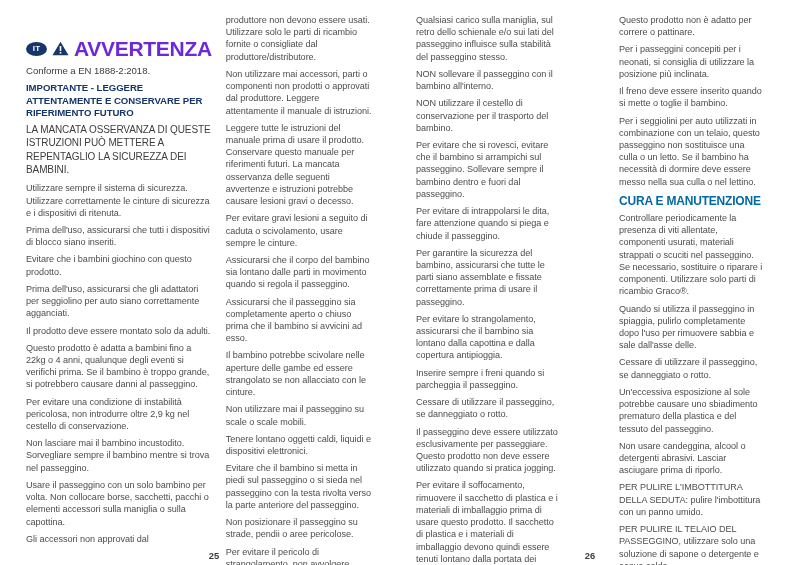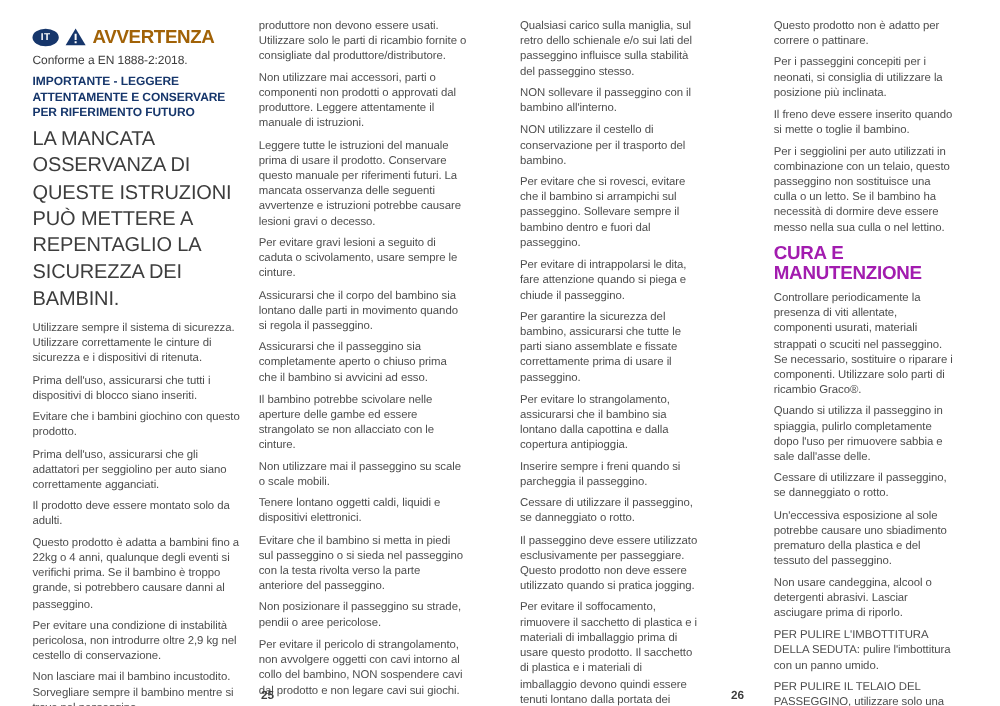--- a/index.html
+++ b/index.html
@@ -38,21 +38,21 @@
     padding-right: 14px;
     box-sizing: border-box;
   }
   .col:last-child { padding-right: 0; }
 
   
   .warn-header {
     display: flex;
     align-items: center;
     gap: 5px;
-    margin: 8px 0 6px 0;
+    margin: 24px 0 6px 0;
   }
   .it-badge {
     width: 21px;
     height: 14px;
     border-radius: 50%;
     background: #16366b;
     color: #ffffff;
     font-size: 8px;
     font-weight: bold;
     letter-spacing: 0.3px;
@@ -61,23 +61,23 @@
     justify-content: center;
     flex: none;
   }
   .tri-icon {
     width: 17px;
     height: 15px;
     flex: none;
     display: block;
   }
   .warn-title {
-    font-size: 15px;
-    font-weight: bold;
-    color: #a16207;
+    font-size: 21px;
+    font-weight: bold;
+    color: #6d28d9;
     letter-spacing: -0.3px;
     line-height: 1;
   }
 
   
   p {
     margin: 0 0 5px 0;
     font-size: 9.1px;
     line-height: 1.345;
     color: #4a4a4a;
@@ -94,31 +94,31 @@
   p.blue-bold {
     color: #16366b;
     font-weight: bold;
     font-size: 9.6px;
     line-height: 1.33;
     margin-bottom: 3px;
     letter-spacing: -0.05px;
   }
 
   p.caps-lead {
-    font-size: 16px;
+    font-size: 10px;
     color: #3d3d3d;
     line-height: 1.33;
     margin-bottom: 6px;
     letter-spacing: -0.1px;
   }
 
   h2.section-head {
-    font-size: 15px;
-    font-weight: bold;
-    color: #a21caf;
+    font-size: 12px;
+    font-weight: bold;
+    color: #0369a1;
     margin: 7px 0 4px 0;
     letter-spacing: -0.2px;
     line-height: 1.1;
   }
 
   
   .page-number {
     position: absolute;
     bottom: 4px;
     left: 0;

